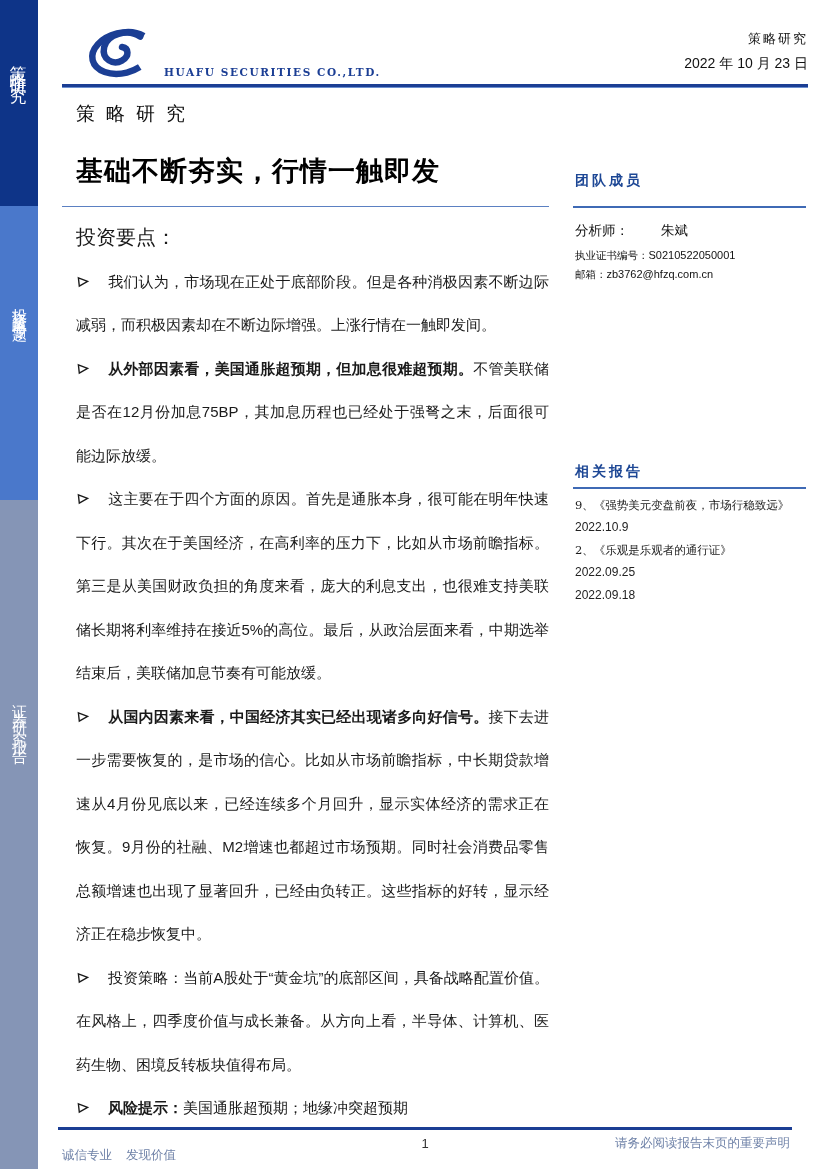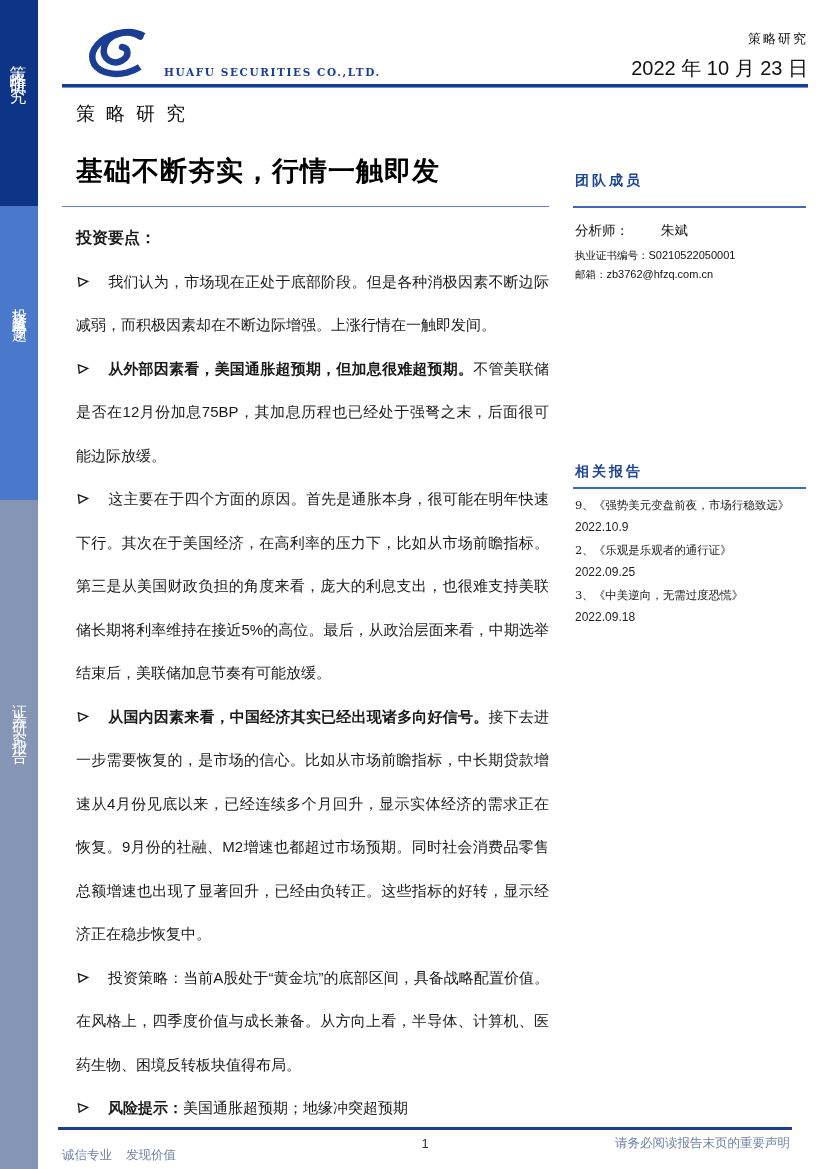--- a/index.html
+++ b/index.html
@@ -24,35 +24,35 @@
   .logo-icon{position:absolute;left:0;top:2px;}
   .brand-cn{position:absolute;left:76px;top:2px;font-size:33px;font-weight:bold;
             letter-spacing:9px;color:#1b3e94;
             font-family:"DejaVu Serif","Liberation Serif",serif;white-space:nowrap;}
   .brand-en{position:absolute;left:78px;top:44px;font-size:10.5px;font-weight:bold;
             letter-spacing:1.6px;color:#1b3e94;
             font-family:"DejaVu Serif","Liberation Serif",serif;white-space:nowrap;}
   .head-meta{position:absolute;right:19px;top:30px;text-align:right;}
   .head-cat{font-size:13px;color:#111;letter-spacing:2px;
             font-family:"DejaVu Serif","Liberation Serif",serif;}
-  .head-date{margin-top:7px;font-size:20px;color:#111;}
+  .head-date{margin-top:7px;font-size:14px;color:#111;}
   .head-rule{position:absolute;left:62px;top:84px;width:746px;height:3px;
              background:#1b3e94;border-bottom:1px solid #6b8fd0;}
 
   
   .section-label{position:absolute;left:76px;top:101px;font-size:19px;letter-spacing:11px;
                  color:#111;font-family:"DejaVu Serif","Liberation Serif",serif;}
   .doc-title{position:absolute;left:76px;top:153px;width:480px;font-size:27px;
              font-weight:bold;color:#000;letter-spacing:1px;white-space:nowrap;}
   .title-rule{position:absolute;left:62px;top:206px;width:487px;height:1px;background:#5b80c2;}
 
   
   .body-col{position:absolute;left:76px;top:216px;width:473px;
             font-size:15px;line-height:43.5px;text-align:justify;color:#1a1a1a;}
-  .kp-head{font-weight:bold;font-size:16px;}
+  .kp-head{font-weight:normal;font-size:20px;}
   .bullet{margin:0;}
   .bullet b{font-weight:bold;}
   .arr{display:inline-block;width:14px;height:12px;margin-right:18px;vertical-align:-1px;}
 
   
   .right-col{position:absolute;left:573px;top:0;width:235px;}
   .r-head{position:absolute;left:2px;font-size:14px;font-weight:bold;color:#1d4795;
           letter-spacing:3px;font-family:"DejaVu Serif","Liberation Serif",serif;}
   .team-head{top:172px;}
   .team-rule{position:absolute;left:0;top:206px;width:233px;height:1.5px;background:#3f6ab5;}
@@ -173,21 +173,20 @@
     <ul class="rel-list">
       <li>
         <div class="rel-title">9、《强势美元变盘前夜，市场行稳致远》</div>
         <div class="rel-date">2022.10.9</div>
       </li>
       <li>
         <div class="rel-title">2、《乐观是乐观者的通行证》</div>
         <div class="rel-date">2022.09.25</div>
       </li>
       <li>
-        <div class="rel-title">3、《中美逆向，无需过度恐慌》</div>
         <div class="rel-date">2022.09.18</div>
       </li>
     </ul>
   </aside>
 
   <div class="foot-rule"></div>
   <div class="foot-page">1</div>
   <div class="foot-left">
     <span>诚信专业</span><span class="gap"></span><span>发现价值</span>
   </div>

